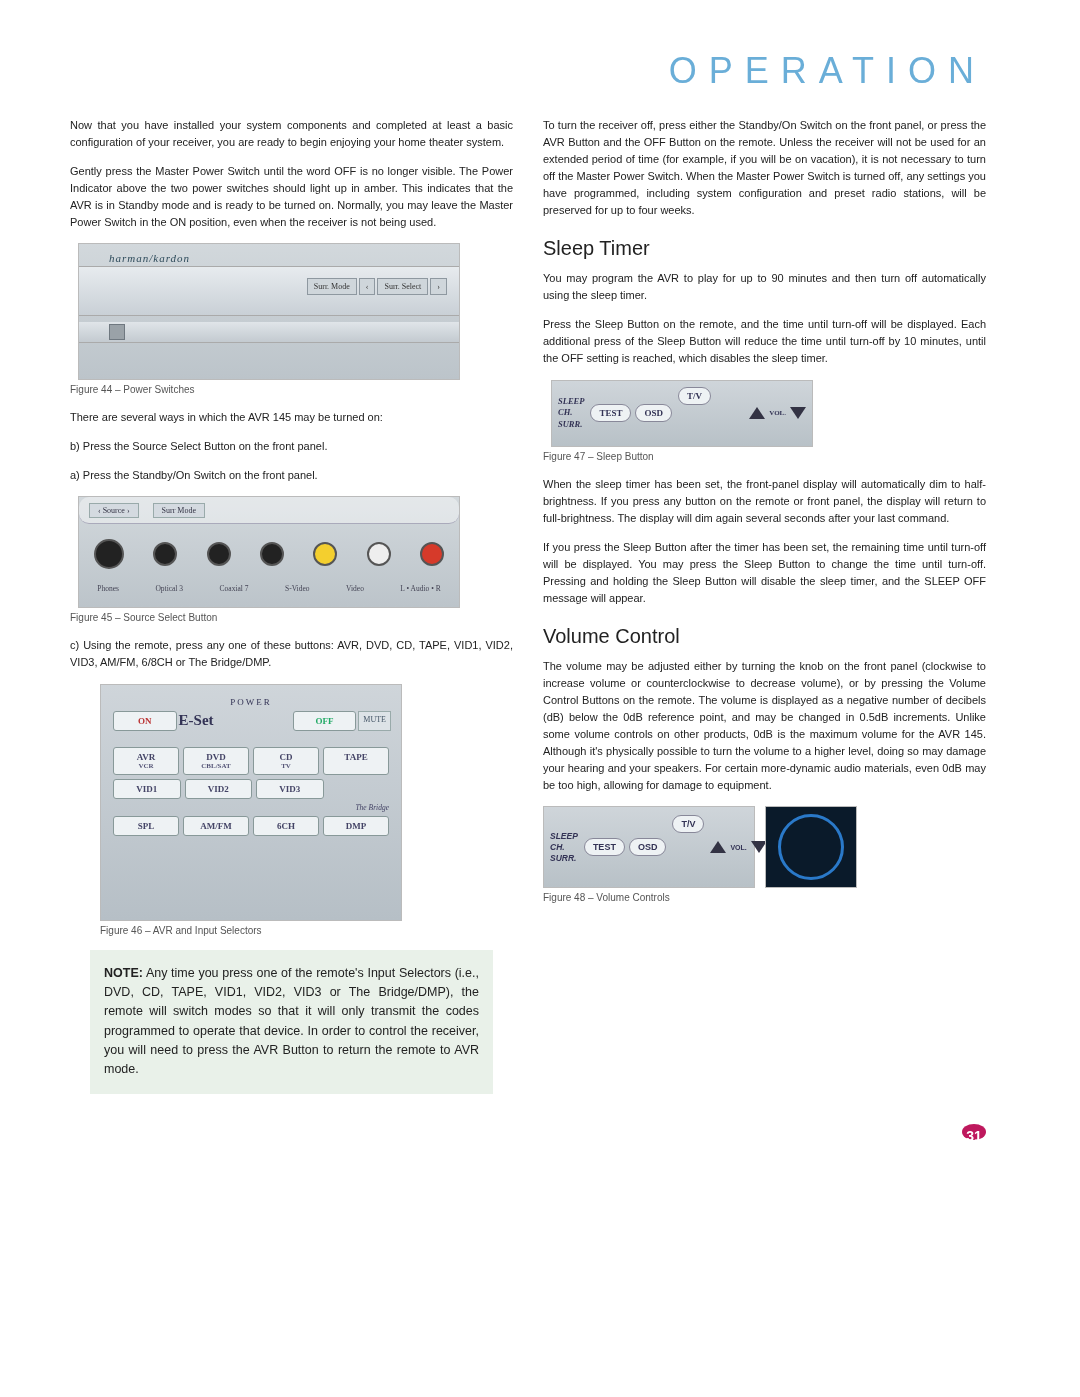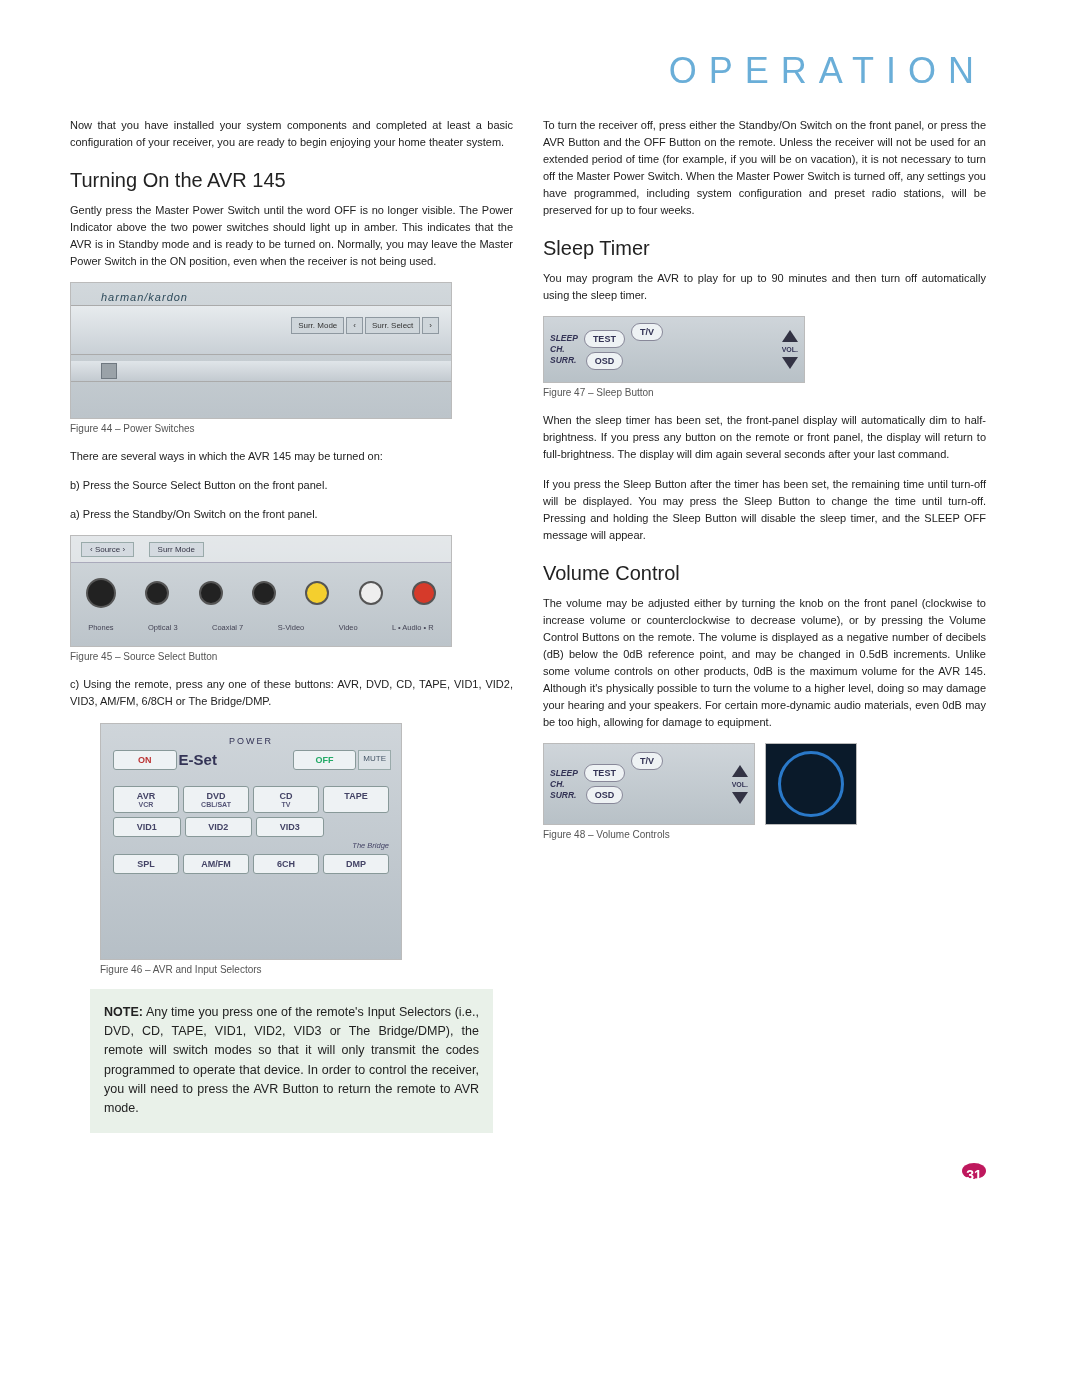--- a/index.html
+++ b/index.html
@@ -36,24 +36,25 @@
     text-align: justify;
   }
   h2 {
     font-size: 20px;
     font-weight: 400;
     margin: 18px 0 10px 0;
     color: #222;
   }
   .fig {
     border: 1px solid #bbb;
-    margin: 10px 0 4px 0;
+    margin: 10px 0 4px 8px;
     background: linear-gradient(#d2d8dc,#bcc4ca);
     position: relative;
     overflow: hidden;
+    font-family: Liberation Serif, serif;
   }
   .fig44 { height: 135px; width: 380px; }
   .fig45 { height: 110px; width: 380px; }
   .fig46 { height: 215px; width: 280px; margin-left: 30px;}
   .fig47 { height: 65px; width: 260px; }
   .fig48-wrap { display:flex; gap:10px; margin:10px 0 4px 0;}
   .fig48a { height: 80px; width: 210px; border:1px solid #bbb; background:linear-gradient(#d2d8dc,#bcc4ca);}
   .fig48b { height: 80px; width: 90px; border:1px solid #bbb; background:#0a1a2a; display:flex; align-items:center; justify-content:center;}
   .knob-ring {
     width:60px;height:60px;border-radius:50%;
@@ -105,21 +106,21 @@
   .fig44 .btns {
     position:absolute; top:34px; right:12px; display:flex; gap:2px;
   }
   .fig44 .mbtn {
     background:#cfd6db; border:1px solid #8e98a0;
     font-size:8px; color:#333; padding:3px 6px;
   }
   .fig44 .sq { position:absolute; top:80px; left:30px; width:14px;height:14px; background:#9aa2a8; border:1px solid #6f7880;}
 
   
-  .fig45 .topbar { height:26px; background:rgba(255,255,255,0.4); border-bottom:1px solid #aab;}
+  .fig45 .topbar { height:26px; background:rgba(255,255,255,0.4); border-bottom:1px solid #aab;border-radius:10px;}
   .fig45 .tbtn { display:inline-block; margin:6px 0 0 10px; font-size:8px; color:#334; background:#d4dae0; border:1px solid #9aa; padding:2px 8px;}
   .fig45 .jacks { display:flex; justify-content:space-around; align-items:center; height:60px;}
   .jack { width:20px;height:20px;border-radius:50%; border:2px solid #555; background:#222;}
   .jack.big { width:26px;height:26px;}
   .jack.y { background:#f4cf2e;}
   .jack.w { background:#eee;}
   .jack.r { background:#d63a2a;}
   .fig45 .labels { display:flex; justify-content:space-around; font-size:7.5px; color:#445; padding-bottom:4px;}
 
   
@@ -149,35 +150,34 @@
   .ovbtn {
     background:#eef2f4; border:1px solid #889; border-radius:10px;
     font-size:9px; font-weight:700; color:#335;
     padding:3px 8px;
   }
   .arrow {
     width:0;height:0;
   }
   .arrow.up { border-left:8px solid transparent;border-right:8px solid transparent;border-bottom:12px solid #334;}
   .arrow.down{ border-left:8px solid transparent;border-right:8px solid transparent;border-top:12px solid #334;}
-  .vcol{display:flex;flex-direction:column;align-items:center;gap:4px;}
+  .vcol{display:flex;flex-direction:row;align-items:center;gap:4px;}
   .vlbl{font-size:7px;color:#335;font-weight:700;}
 </style>
 </head>
 <body>
 
 <div class="page">
   <div class="header-title">OPERATION</div>
 
   <div class="cols">
 
     <div class="col">
       <p>Now that you have installed your system components and completed at least a basic configuration of your receiver, you are ready to begin enjoying your home theater system.</p>
 
-      <h2>Turning On the AVR 145</h2>
       <p>Gently press the Master Power Switch until the word OFF is no longer visible. The Power Indicator above the two power switches should light up in amber. This indicates that the AVR is in Standby mode and is ready to be turned on. Normally, you may leave the Master Power Switch in the ON position, even when the receiver is not being used.</p>
 
       <div class="fig fig44">
         <div class="hk">harman/kardon</div>
         <div class="lg-bar"></div>
         <div class="btns">
           <div class="mbtn">Surr. Mode</div>
           <div class="mbtn">‹</div>
           <div class="mbtn">Surr. Select</div>
           <div class="mbtn">›</div>
@@ -252,20 +252,21 @@
       <div class="noteblock">
         <p><span class="note-label">NOTE:</span><span> Any time you press one of the remote's Input Selectors (i.e., DVD, CD, TAPE, VID1, VID2, VID3 or The Bridge/DMP), the remote will switch modes so that it will only transmit the codes programmed to operate that device. In order to control the receiver, you will need to press the AVR Button to return the remote to AVR mode.</span></p>
       </div>
     </div>
 
     <div class="col">
       <p>To turn the receiver off, press either the Standby/On Switch on the front panel, or press the AVR Button and the OFF Button on the remote. Unless the receiver will not be used for an extended period of time (for example, if you will be on vacation), it is not necessary to turn off the Master Power Switch. When the Master Power Switch is turned off, any settings you have programmed, including system configuration and preset radio stations, will be preserved for up to four weeks.</p>
 
       <h2>Sleep Timer</h2>
       <p>You may program the AVR to play for up to 90 minutes and then turn off automatically using the sleep timer.</p>
+      <p>Press the Sleep Button on the remote, and the time until turn-off will be displayed. Each additional press of the Sleep Button will reduce the time until turn-off by 10 minutes, until the OFF setting is reached, which disables the sleep timer.</p>
 
       <div class="fig fig47">
         <div class="remote-panel">
           <div class="stacklbl">
             <div>SLEEP</div>
             <div>CH.</div>
             <div>SURR.</div>
           </div>
           <div class="vcol">
             <div class="ovbtn">TEST</div>

